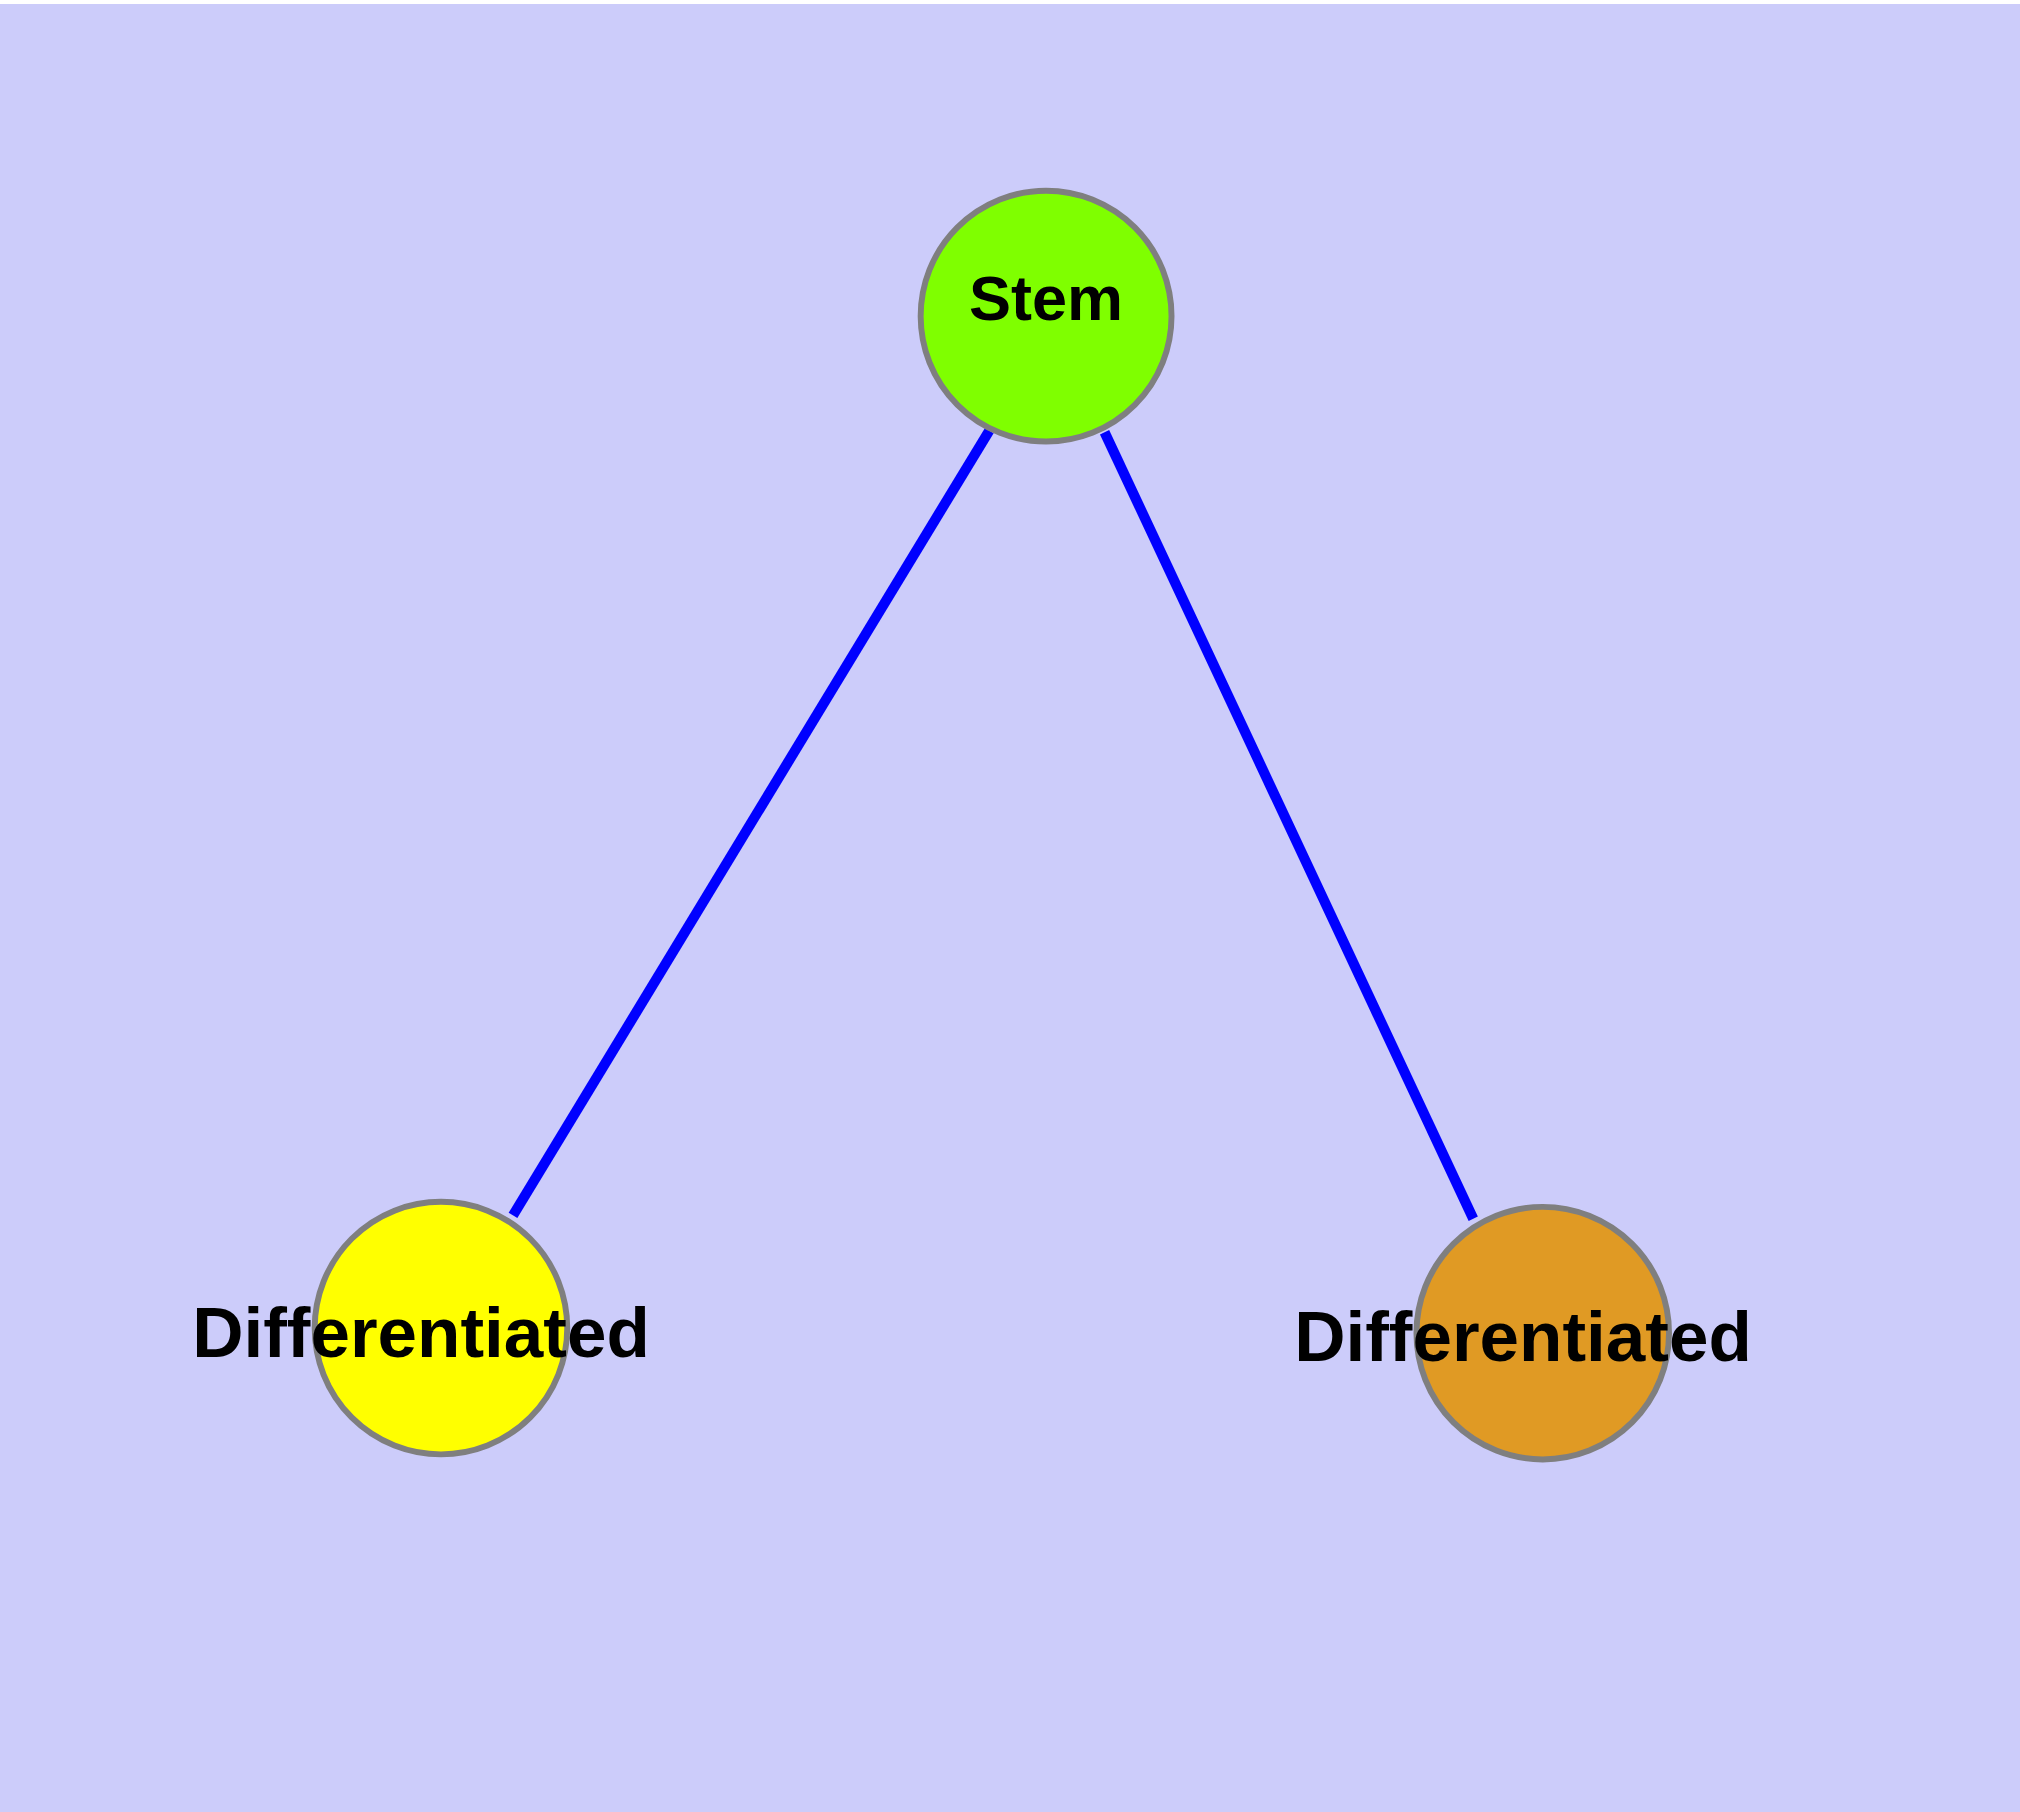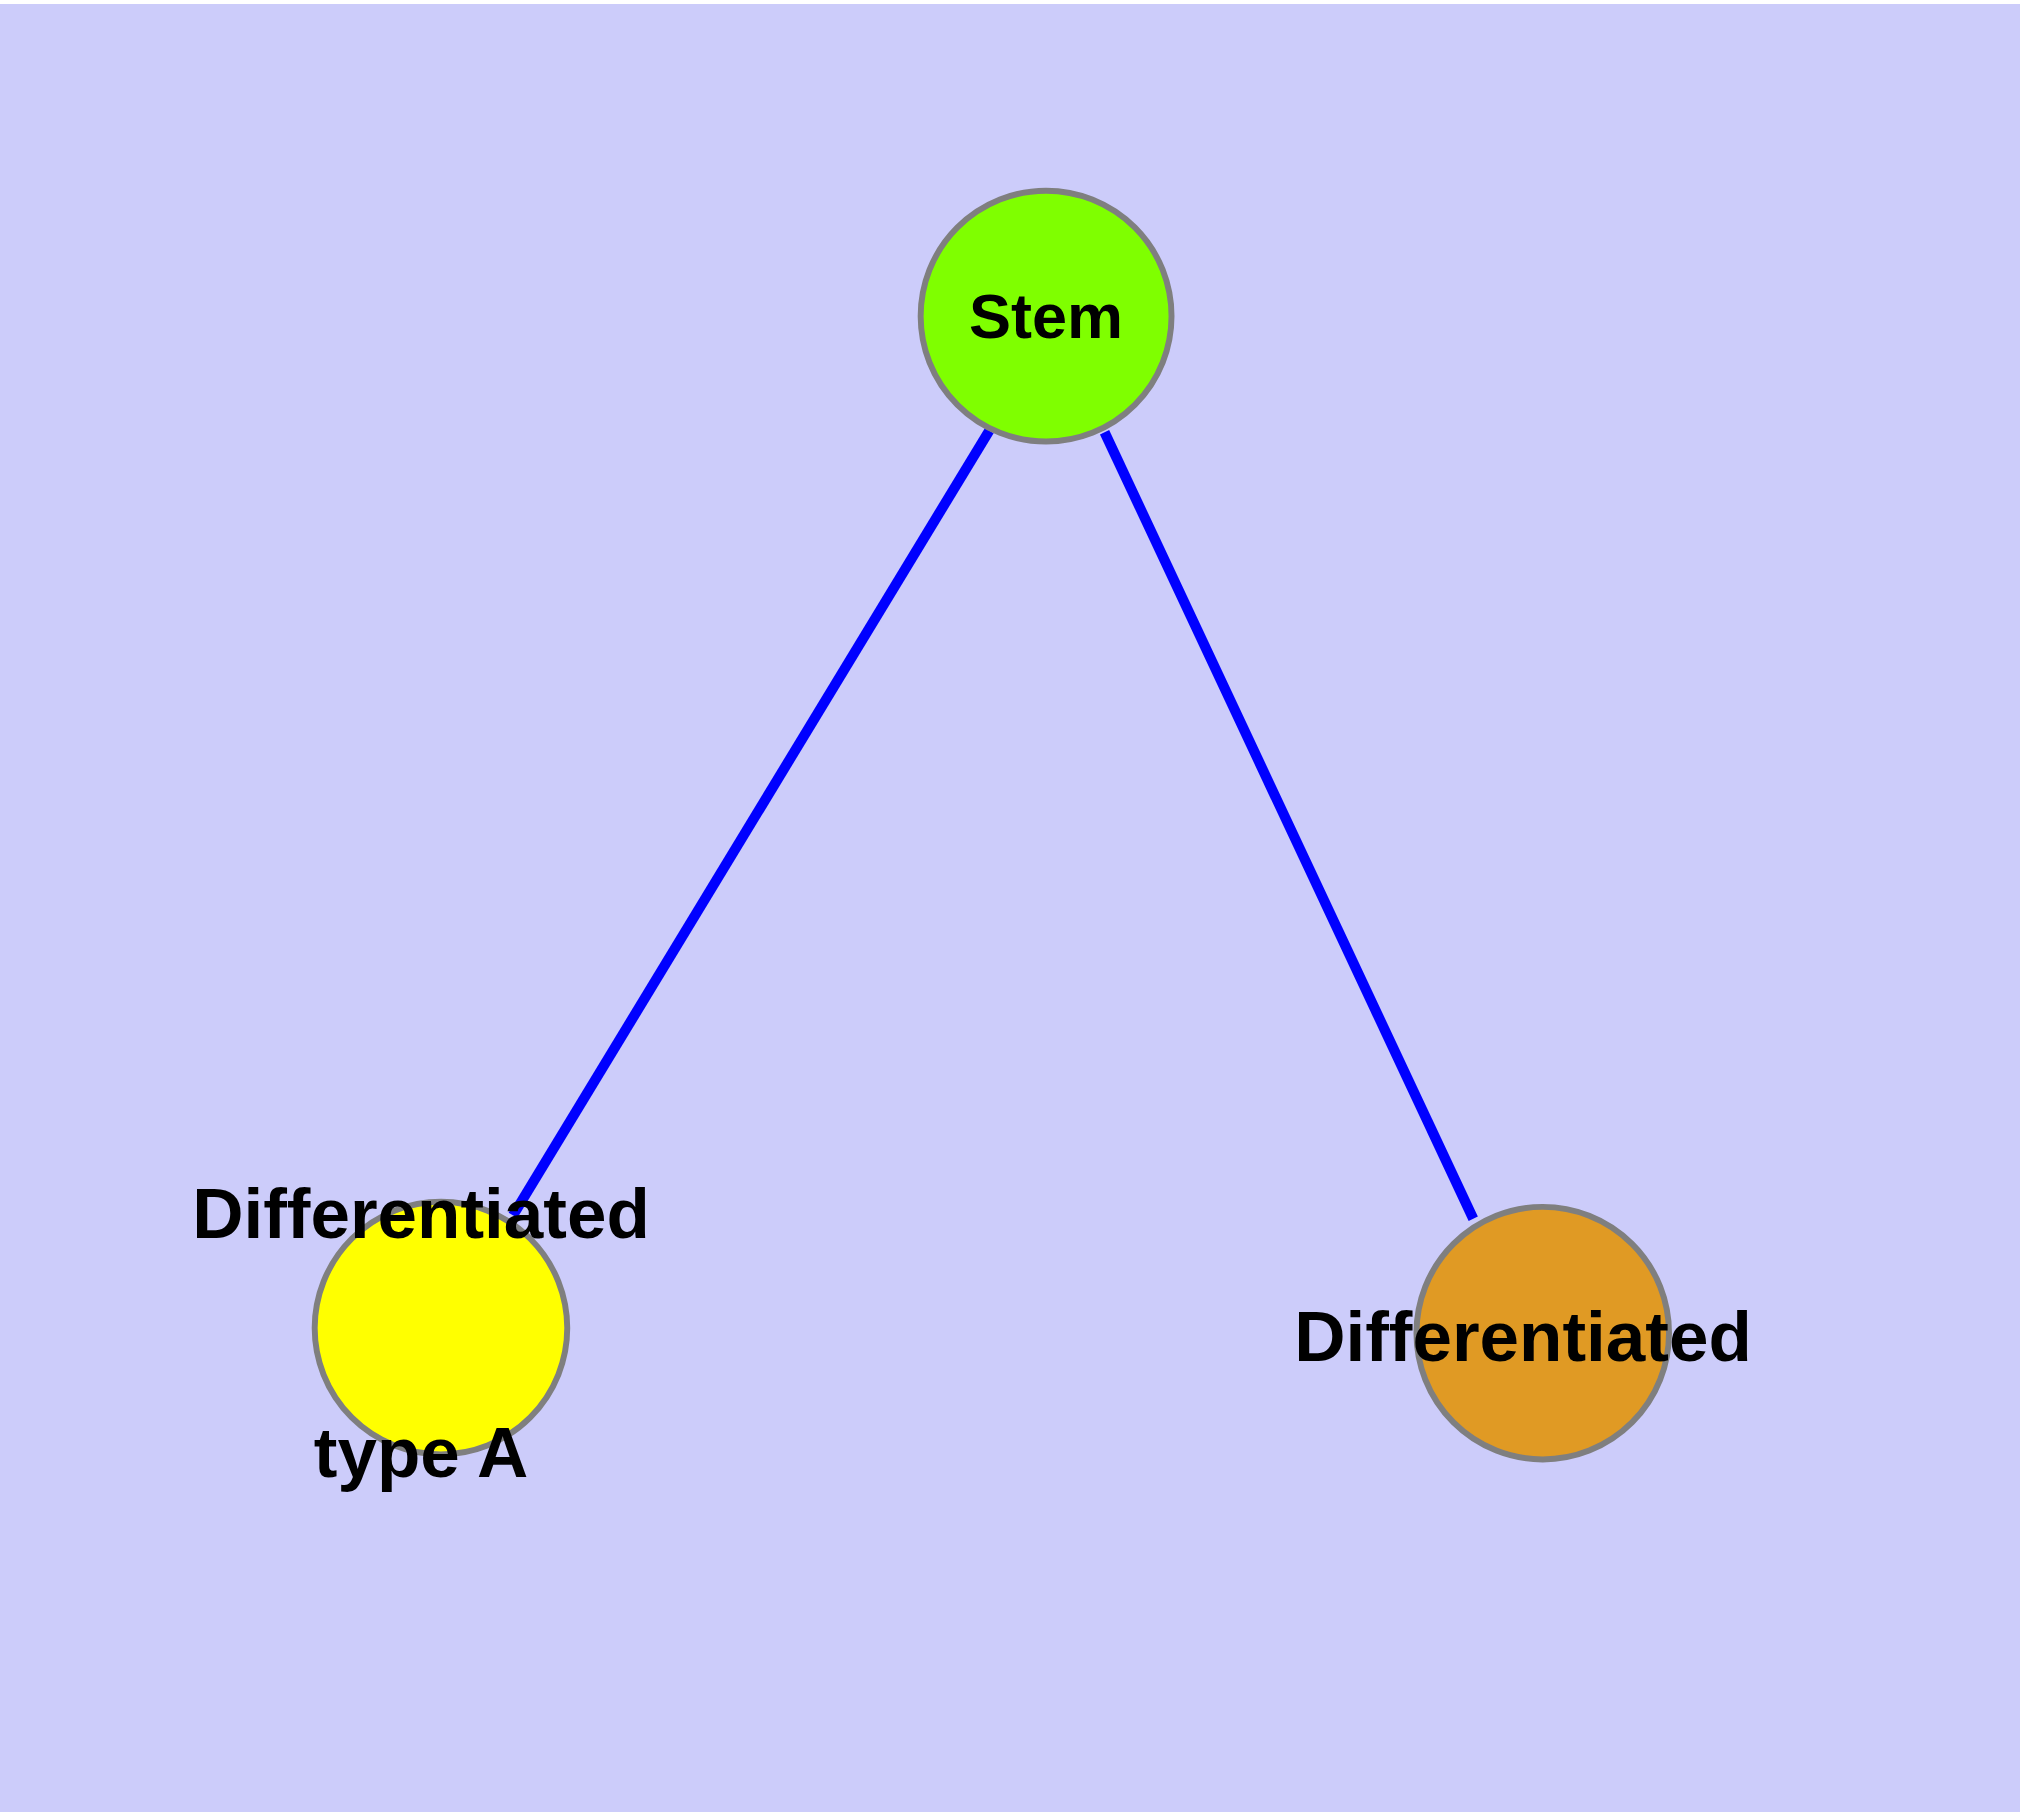--- a/index.html
+++ b/index.html
@@ -45,21 +45,21 @@
     color: #000000;
     text-align: center;
     line-height: 1.12;
     white-space: pre;
     transform: translate(-50%, -50%);
     pointer-events: none;
   }
   #label-stem {
     font-size: 63px;
     left: 1046px;
-    top: 316px;
+    top: 298px;
   }
   #label-type-a {
     font-size: 71px;
     left: 421px;
     top: 1333px;
   }
   #label-type-b {
     font-size: 71px;
     left: 1523px;
     top: 1337px;
@@ -83,21 +83,20 @@
       <circle class="node-circle" cx="1234" cy="373" r="148" fill="#7fff00" stroke="#7f7f7f"></circle>
       <circle class="node-circle" cx="520" cy="1567" r="149" fill="#ffff00" stroke="#7f7f7f"></circle>
       <circle class="node-circle" cx="1820" cy="1573" r="149" fill="#e09a24" stroke="#7f7f7f"></circle>
     </g>
   </svg>
 
   <div id="label-stem" class="node-label" style="color: rgb(0, 0, 0);">Stem</div>
 
   <div id="label-type-a" class="node-label" style="color: rgb(0, 0, 0);">
     <div>Differentiated</div>
-    <div>type A</div>
   </div>
 
   <div id="label-type-b" class="node-label" style="color: rgb(0, 0, 0);">
     <div>Differentiated</div>
   </div>
 
 </div>
 
 
 </body></html>

